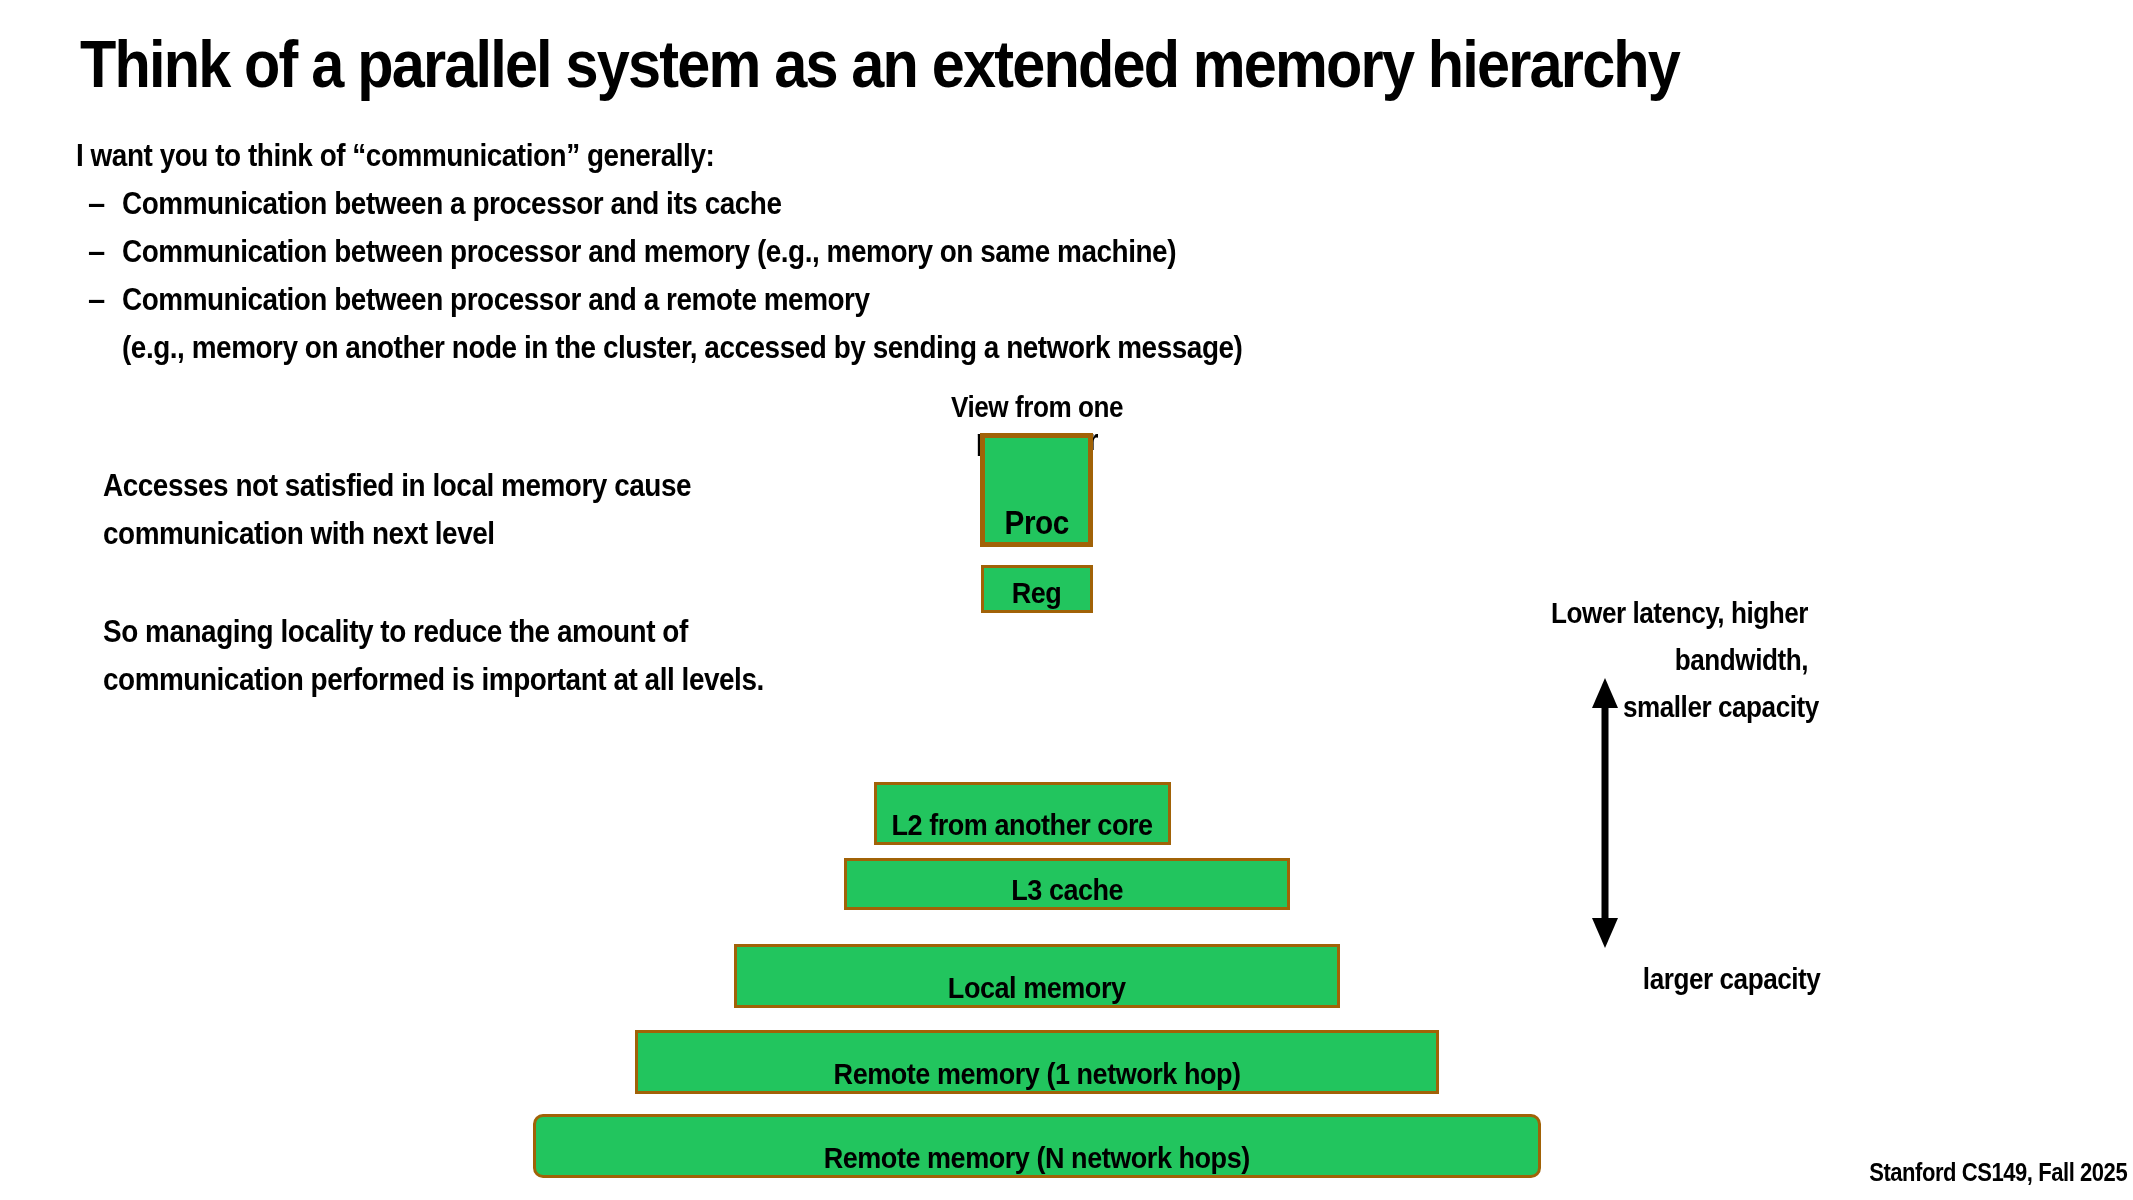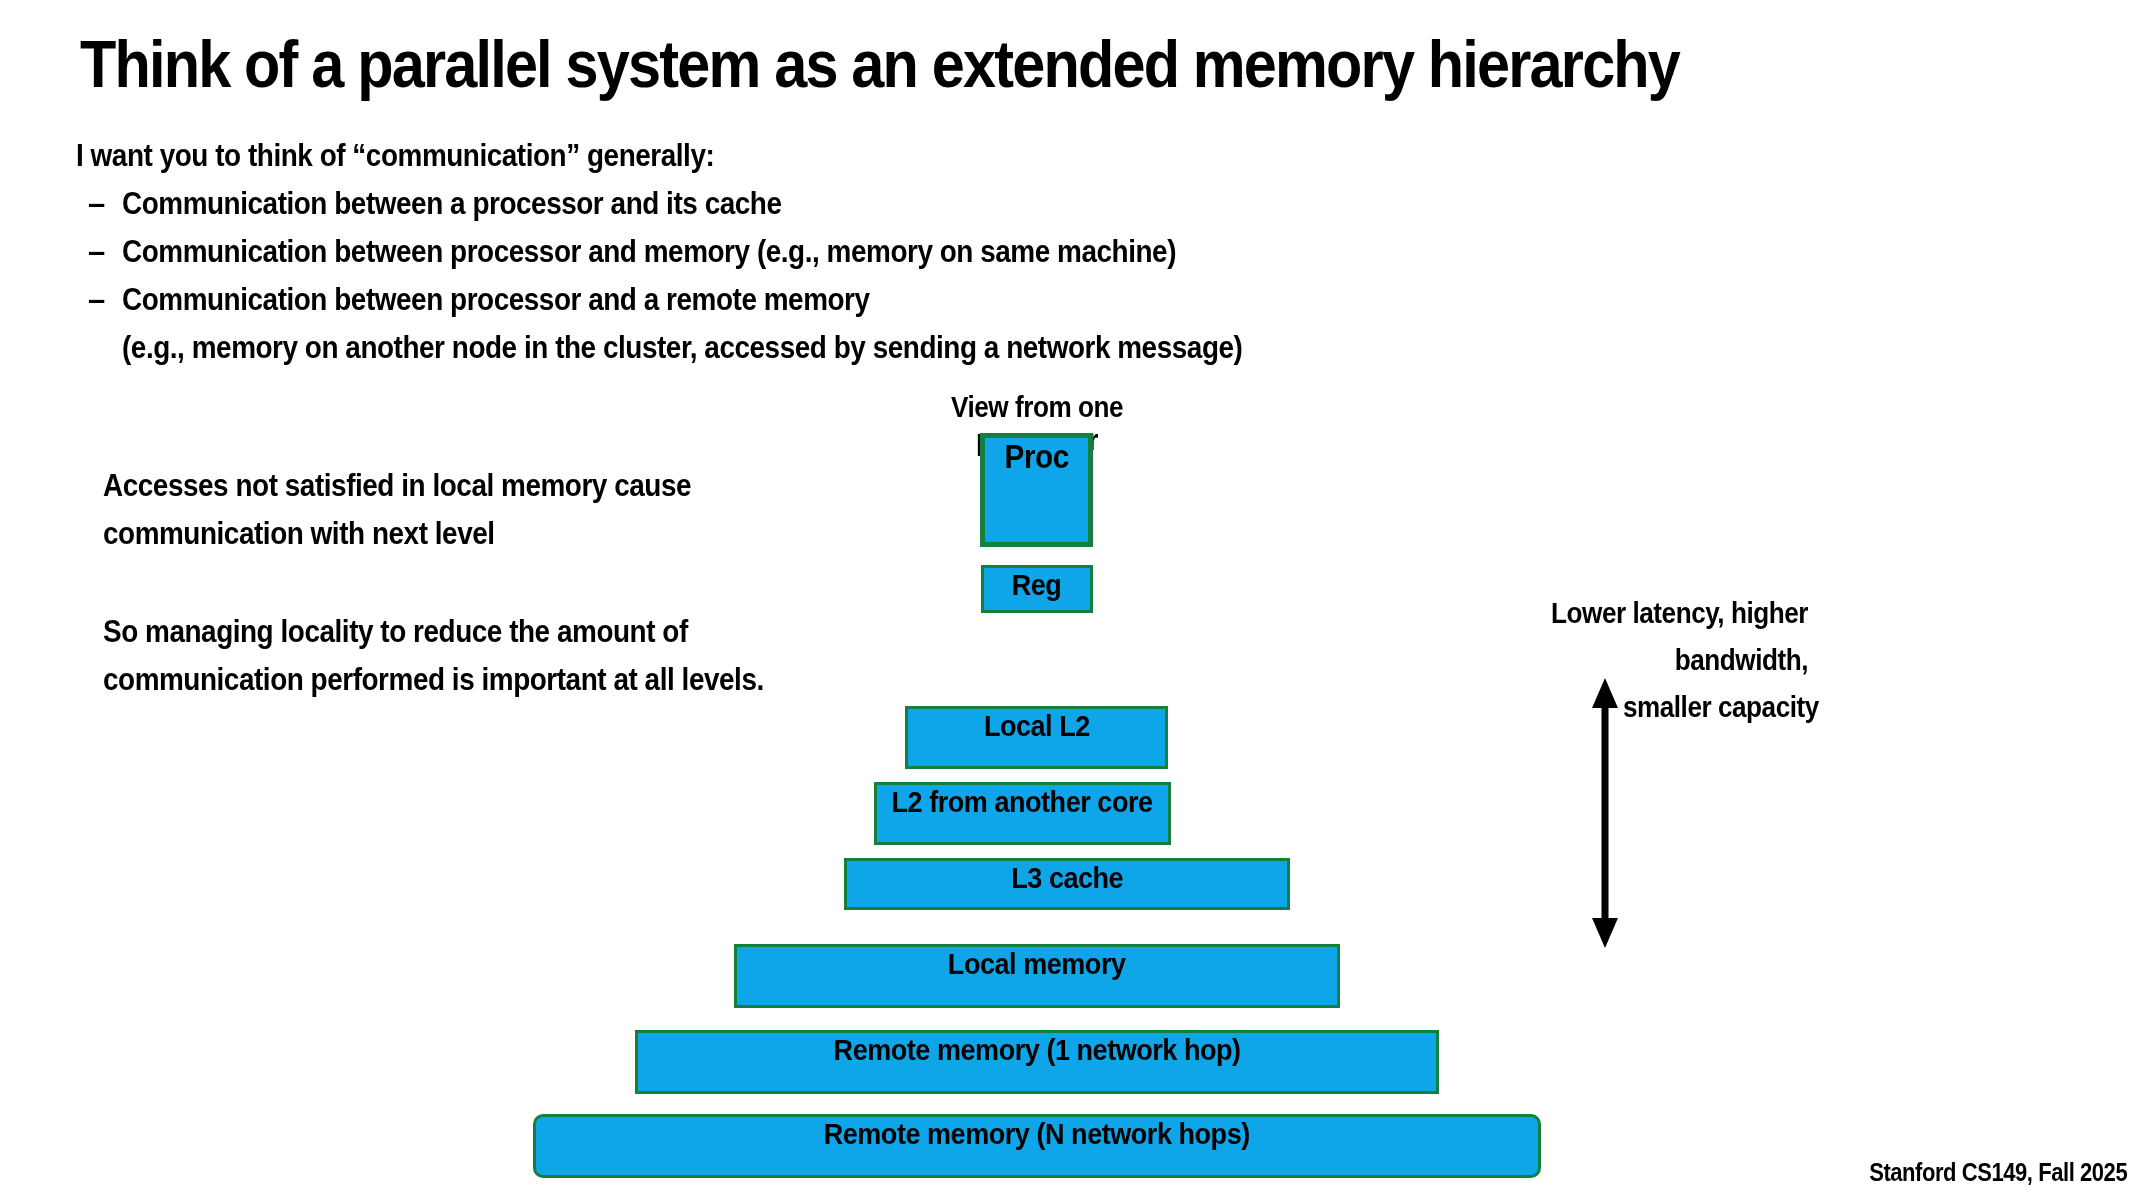--- a/index.html
+++ b/index.html
@@ -38,22 +38,22 @@
   .note-accesses { top: 462px; }
   .note-locality { top: 608px; }
 
   .view-label {
     position: absolute; left: 887px; top: 391px; width: 300px;
     text-align: center; font-size: 29px; letter-spacing: -0.5px;
   }
 
   .level {
     position: absolute; box-sizing: border-box;
-    border: 3px solid #15803d; background: #0ea5e9;
-    display: flex; align-items: flex-start; justify-content: center;
+    border: 3px solid #a16207; background: #22c55e;
+    display: flex; align-items: flex-end; justify-content: center;
     font-size: 30px; letter-spacing: -0.5px; white-space: nowrap;
   }
   .lvl-0 { left: 980px; top: 433px; width: 113px; height: 114px; border-width: 5px; font-size: 33px; }
   .lvl-1 { left: 981px; top: 565px; width: 112px; height: 48px; }
   .lvl-2 { left: 952px; top: 630px; width: 169px; height: 63px; }
   .lvl-3 { left: 905px; top: 706px; width: 263px; height: 63px; }
   .lvl-4 { left: 874px; top: 782px; width: 297px; height: 63px; }
   .lvl-5 { left: 844px; top: 858px; width: 446px; height: 52px; }
   .lvl-6 { left: 734px; top: 944px; width: 606px; height: 64px; }
   .lvl-7 { left: 635px; top: 1030px; width: 804px; height: 64px; }
@@ -108,23 +108,20 @@
   <div class="view-label">
     <span class="cxc">View from one processor</span>
   </div>
 
   <div class="level lvl-0">
     <span class="cxc">Proc</span>
   </div>
   <div class="level lvl-1">
     <span class="cxc">Reg</span>
   </div>
-  <div class="level lvl-3">
-    <span class="cxc">Local L2</span>
-  </div>
   <div class="level lvl-4">
     <span class="cxc">L2 from another core</span>
   </div>
   <div class="level lvl-5">
     <span class="cxc">L3 cache</span>
   </div>
   <div class="level lvl-6">
     <span class="cxc">Local memory</span>
   </div>
   <div class="level lvl-7">
@@ -139,17 +136,18 @@
     <div><span class="cxc">smaller capacity</span></div>
   </div>
 
   <svg class="updown-arrow" width="44" height="270" viewBox="0 0 44 270">
     <line x1="22" y1="14" x2="22" y2="256" stroke="#000" stroke-width="7"></line>
     <polygon points="22,0 9,30 35,30" fill="#000"></polygon>
     <polygon points="22,270 9,240 35,240" fill="#000"></polygon>
   </svg>
 
   <div class="gradient-label gradient-bottom">
+    <div><span class="cxc">larger capacity</span></div>
   </div>
 
   <div class="credit cxr">Stanford CS149, Fall 2025</div>
 
 </div>
 
 </body></html>

